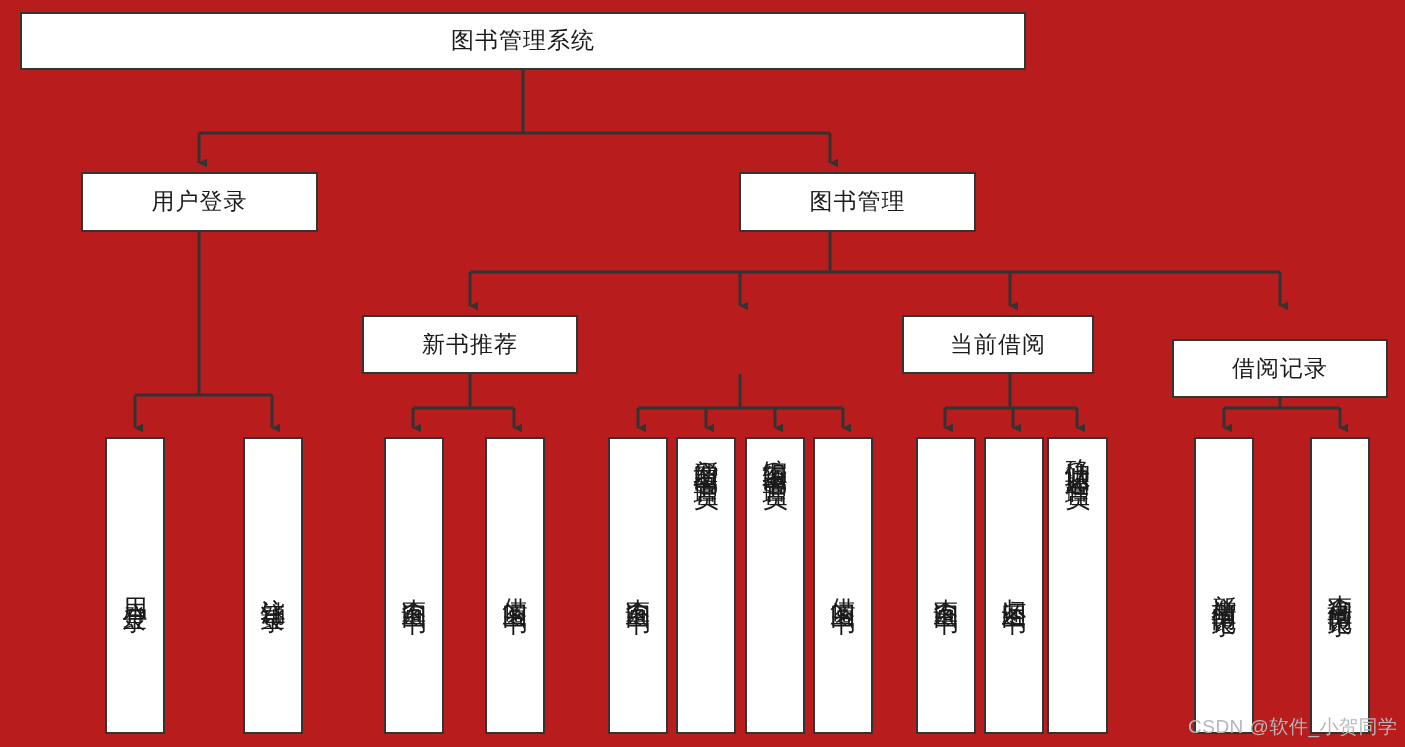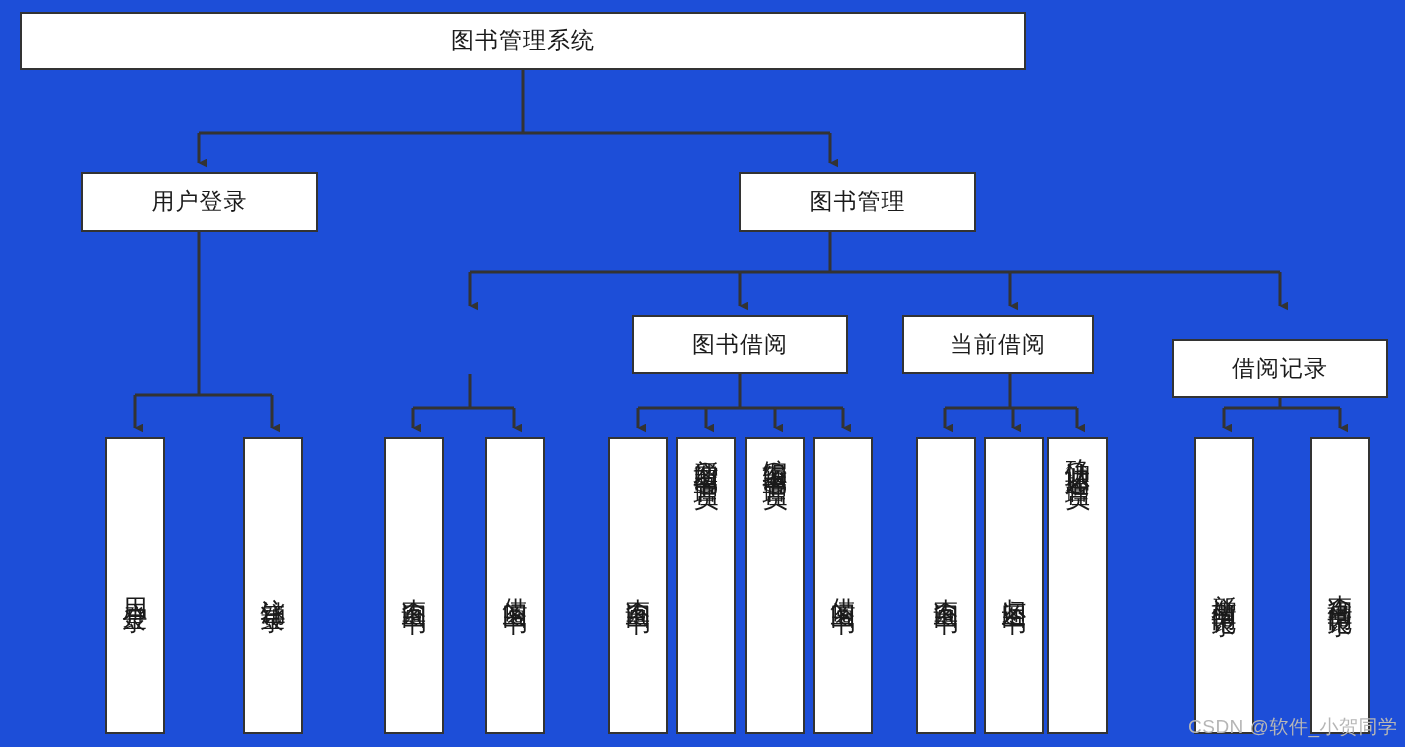--- a/index.html
+++ b/index.html
@@ -7,21 +7,21 @@
     padding: 0;
     background: #ffffff;
   }
   body {
     font-family: "Liberation Sans", "DejaVu Sans", sans-serif;
   }
   #canvas {
     position: relative;
     width: 1405px;
     height: 747px;
-    background: #1d4ed8;
+    background: #b91c1c;
     overflow: hidden;
   }
   #wires {
     position: absolute;
     left: 0;
     top: 0;
     width: 1405px;
     height: 747px;
     pointer-events: none;
   }
@@ -134,22 +134,22 @@
     <span class="lbl">图书管理系统</span>
   </div>
 
   <div class="node horiz" style="left:81px; top:172px; width:237px; height:60px;">
     <span class="lbl">用户登录</span>
   </div>
   <div class="node horiz" style="left:711px; top:172px; width:237px; height:60px;margin-left:28px;">
     <span class="lbl">图书管理</span>
   </div>
 
-  <div class="node horiz" style="left:632px; top:315px; width:216px; height:59px;">
-    <span class="lbl">图书借阅</span>
+  <div class="node horiz" style="left:362px; top:315px; width:216px; height:59px;">
+    <span class="lbl">新书推荐</span>
   </div>
   <div class="node horiz" style="left:902px; top:315px; width:192px; height:59px;">
     <span class="lbl">当前借阅</span>
   </div>
   <div class="node horiz" style="left:1172px; top:315px; width:216px; height:59px;margin-top:24px;">
     <span class="lbl">借阅记录</span>
   </div>
 
   <div class="node vert anchor-mid" style="left:105px; top:437px; width:60px; height:297px;">
     <span class="lbl">用户登录</span>

